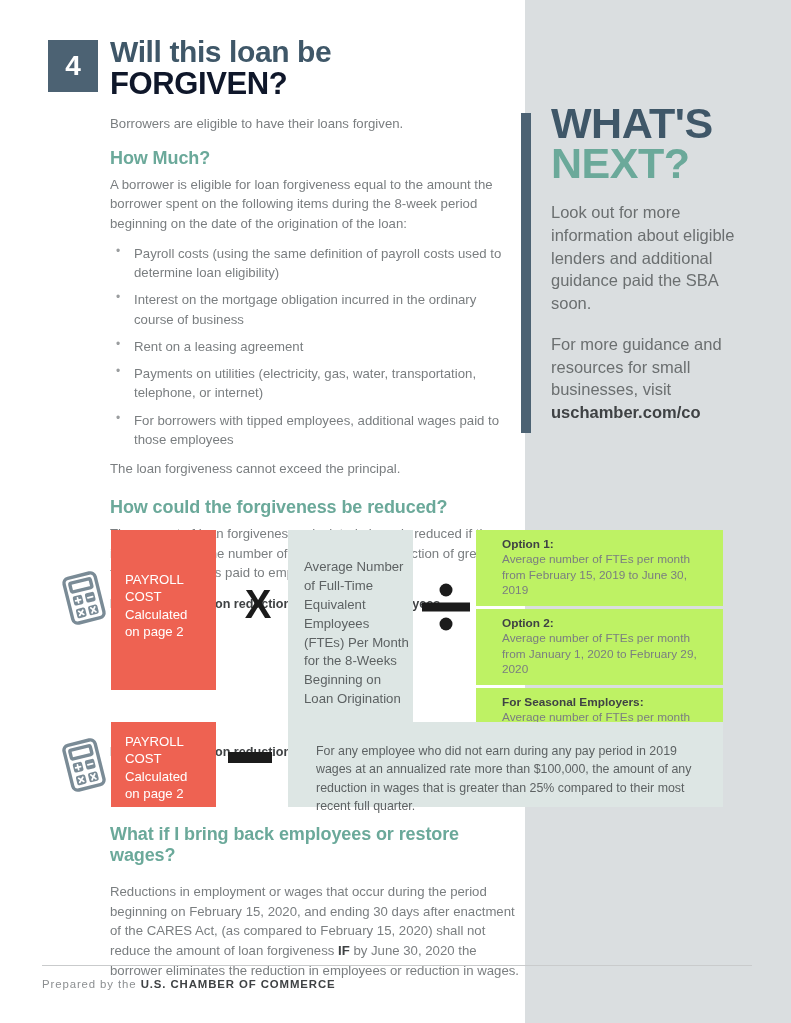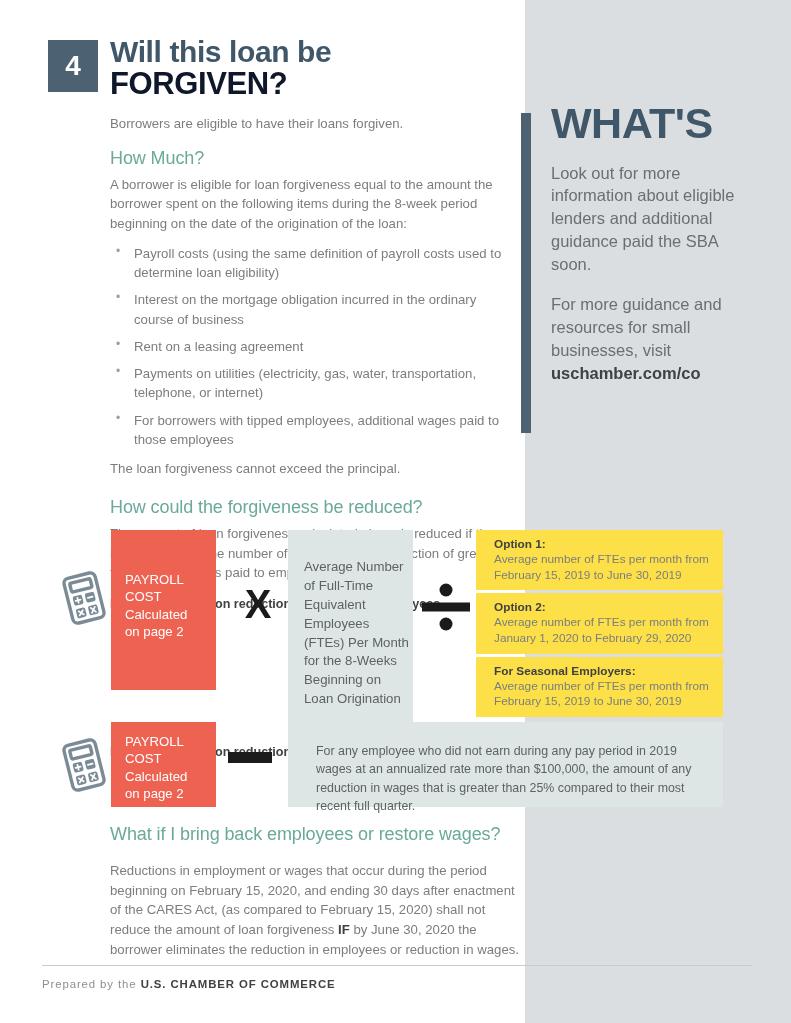--- a/index.html
+++ b/index.html
@@ -113,21 +113,21 @@
   }
 
   .lede {
     font-size: 13.2px;
     line-height: 1.5;
     color: #7a7e80;
     margin: 0 0 14px 0;
   }
   h2.sec {
     font-size: 18px;
-    font-weight: normal;
+    font-weight: bold;
     color: #6ba99a;
     margin: 0 0 6px 0;
     letter-spacing: -0.1px;
   }
   p.body {
     font-size: 13.2px;
     line-height: 1.49;
     color: #7a7e80;
     margin: 0 0 10px 0;
   }
@@ -236,23 +236,23 @@
   }
 
   .options {
     position: absolute;
     left: 418px;
     top: 0;
     width: 247px;
     height: 160px;
   }
   .opt {
-    background: #fde047;
+    background: #bef264;
     box-sizing: border-box;
-    padding: 7px 8px 7px 18px;
+    padding: 7px 8px 7px 26px;
   }
   .opt + .opt { margin-top: 3px; }
   .opt .opt-title {
     font-size: 11.8px;
     font-weight: bold;
     color: #3f4244;
     display: block;
     margin-bottom: 1px;
   }
   .opt .opt-text {
@@ -340,20 +340,21 @@
 <body>
 
 <div class="page">
 
   <div class="right-panel"></div>
   <div class="panel-bar"></div>
 
   <div class="panel-inner">
     <div class="panel-title">
       <span class="l1">WHAT'S</span>
+      <span class="l2">NEXT?</span>
     </div>
     <div class="panel-body">
       <p>Look out for more information about eligible lenders and additional guidance paid the SBA soon.</p>
       <p>
         <span>For more guidance and resources for small businesses, visit</span>
         <br>
         <span class="panel-link">uschamber.com/co</span>
       </p>
     </div>
   </div>

